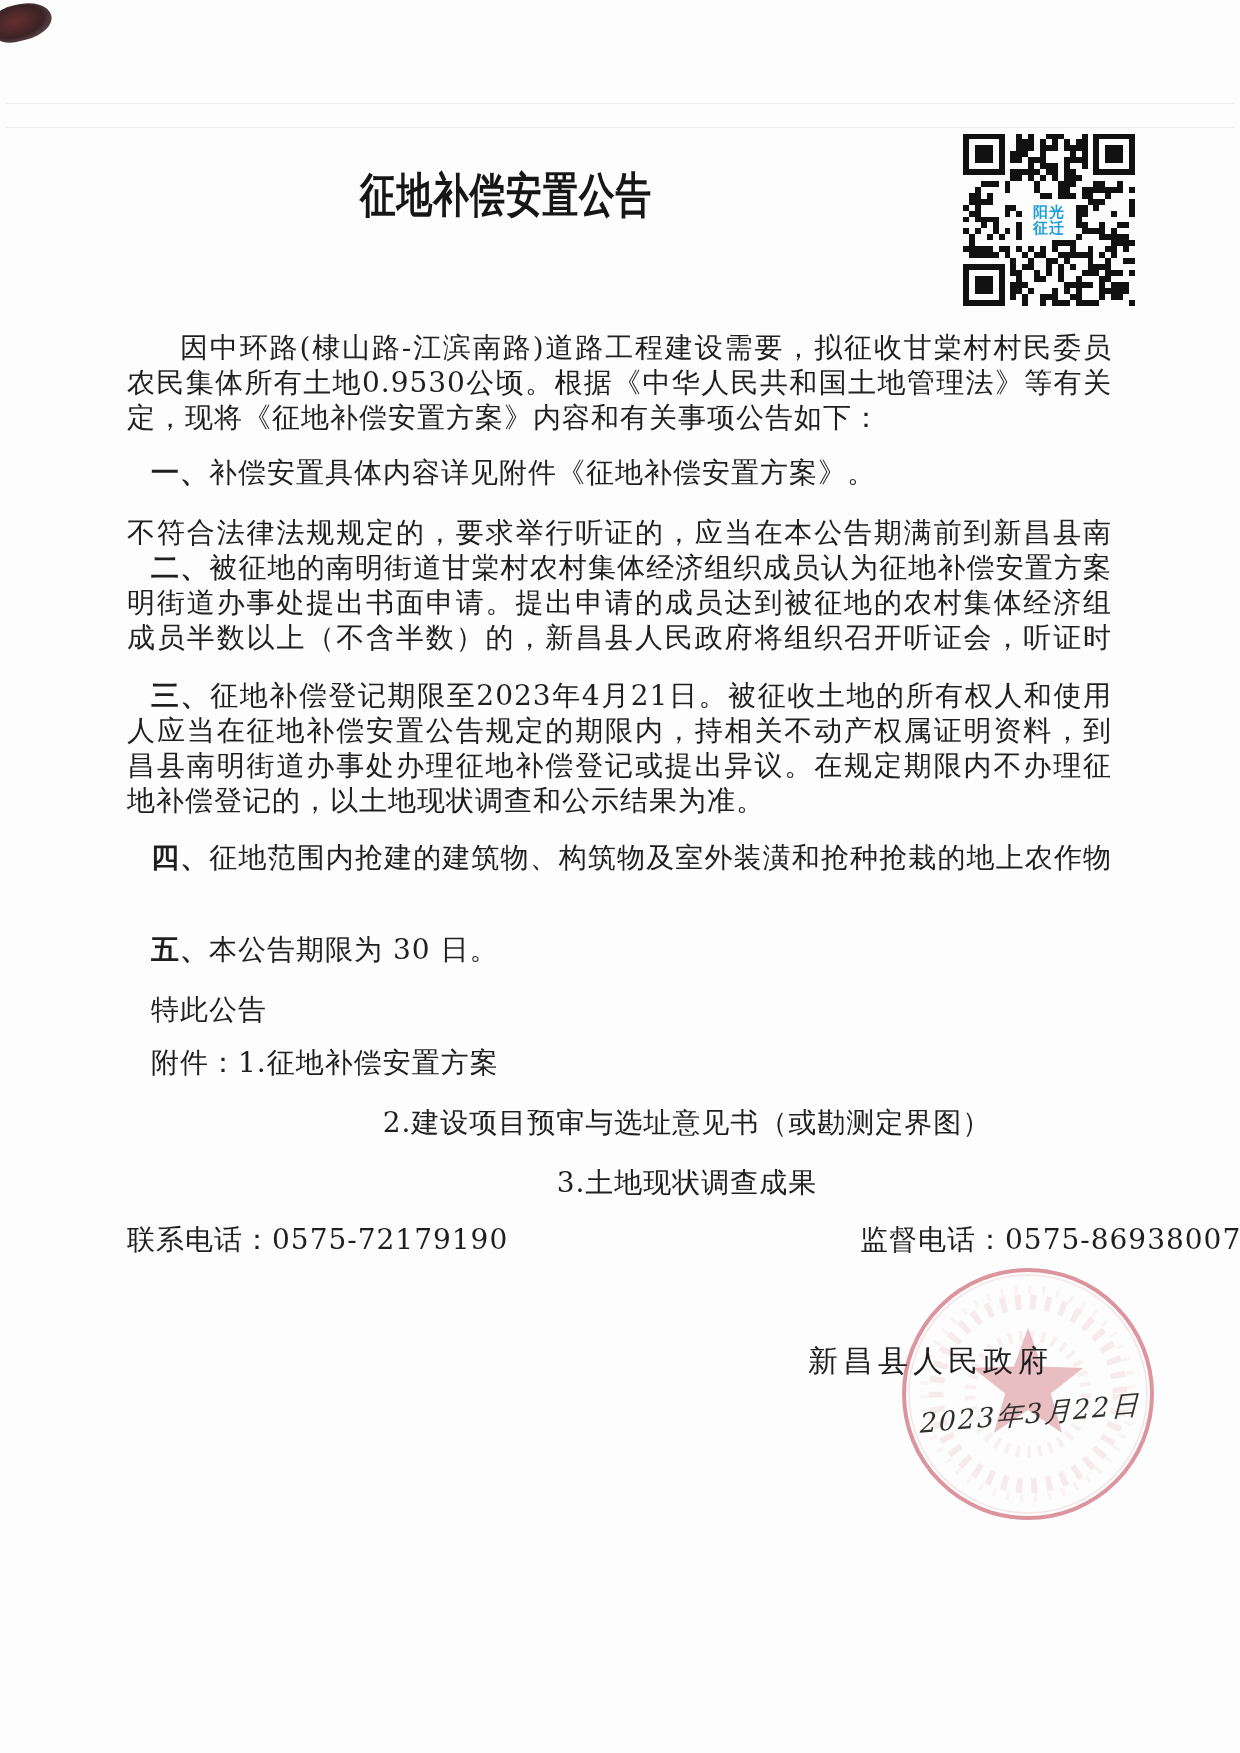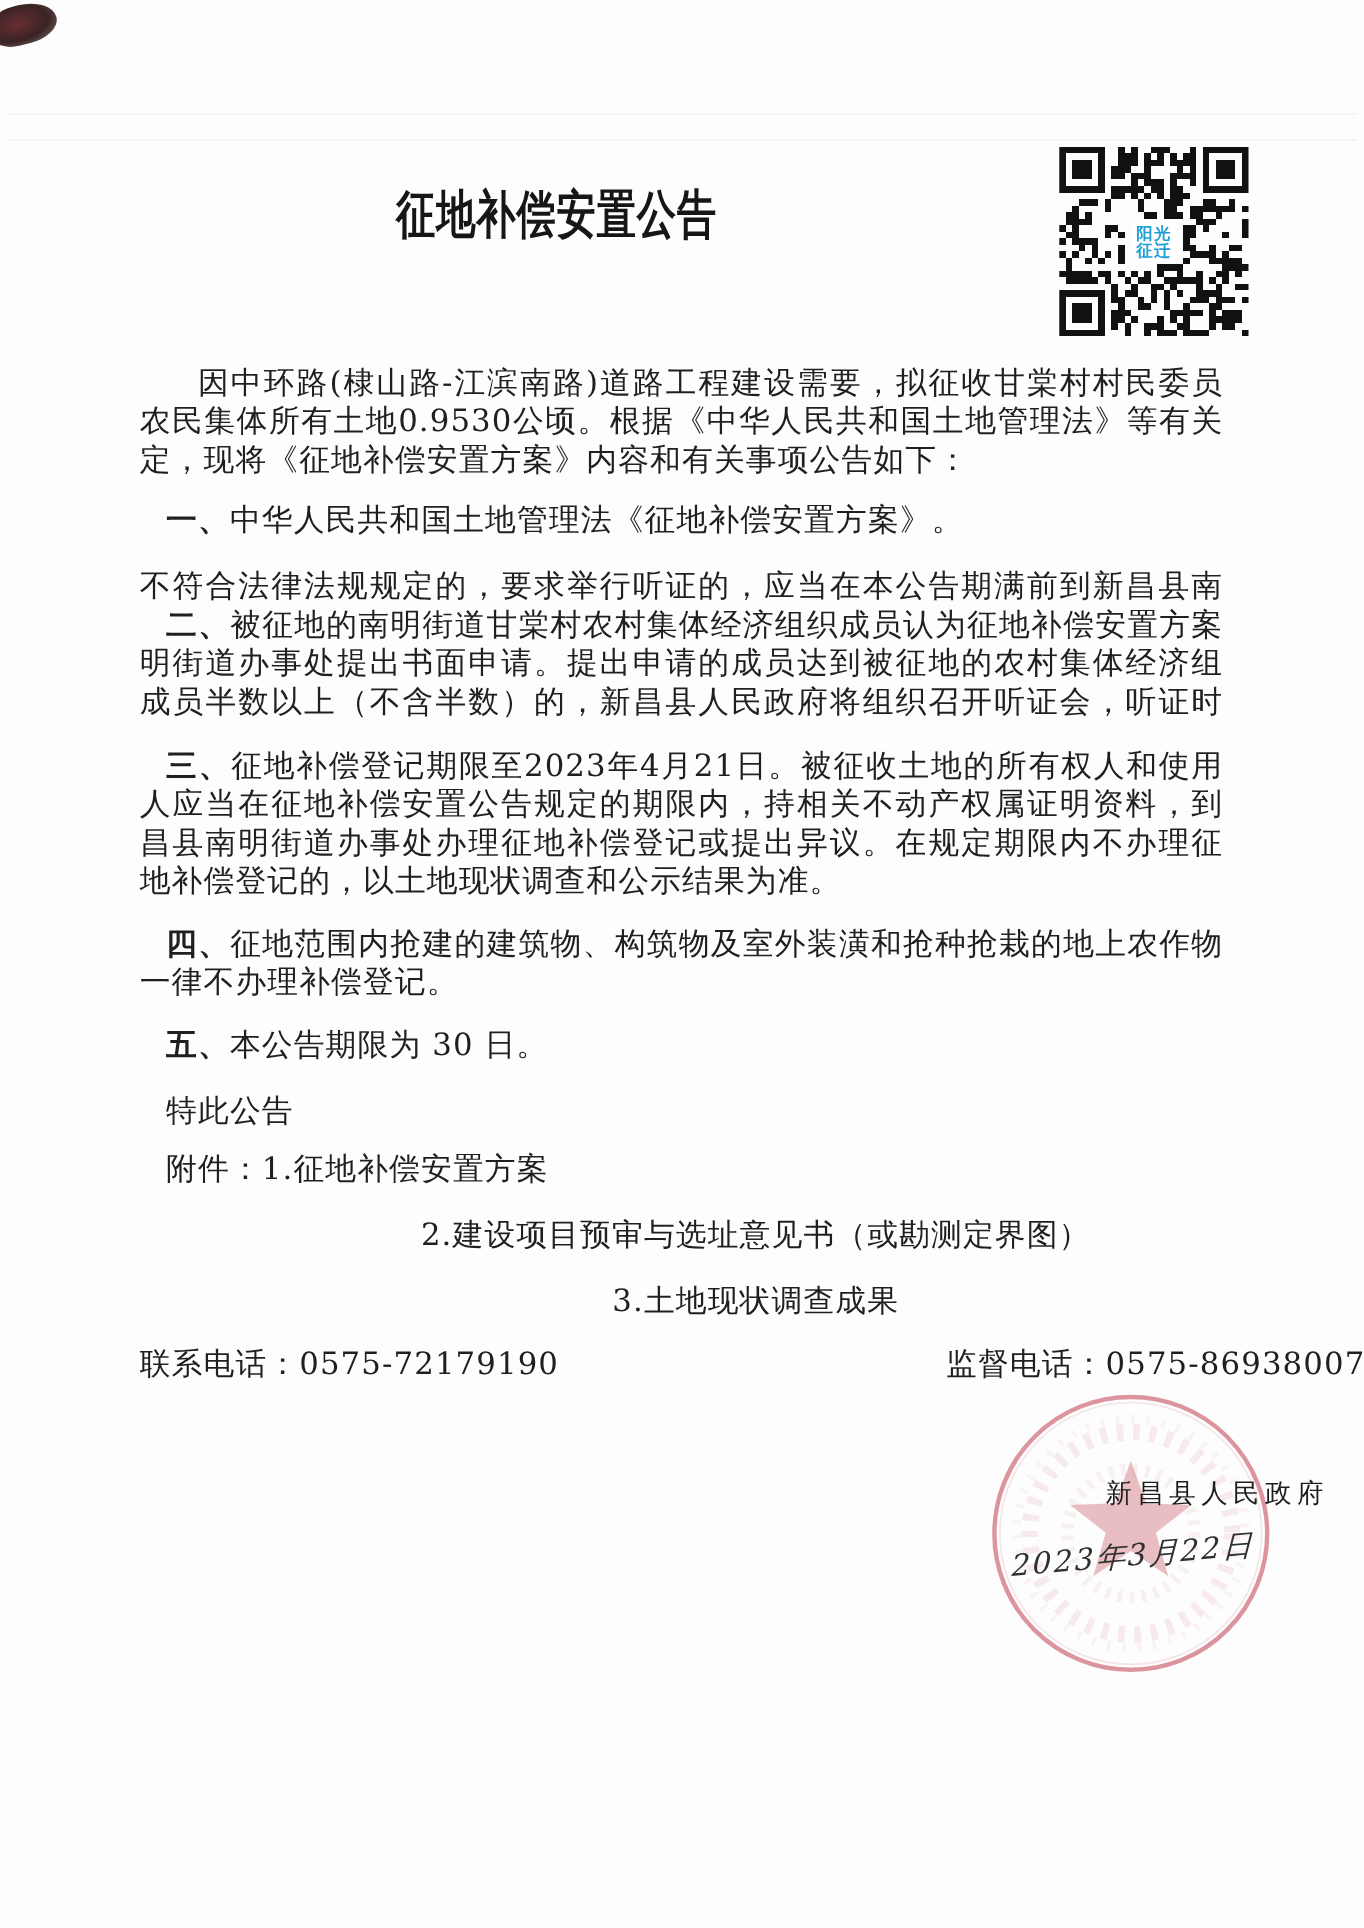--- a/index.html
+++ b/index.html
@@ -45,22 +45,22 @@
   .j{text-align:justify;text-align-last:justify;white-space:normal;overflow:hidden;}
   .ind2{text-indent:53px;}
   .ind1{text-indent:24px;}
   .ind-att{text-indent:135px;text-align:center;}
   .marker{font-weight:700;}
   .contact-line{position:relative;}
   .sup{position:absolute;left:733px;top:0;}
   
   .seal-svg{position:absolute;left:888px;top:1254px;filter:blur(.4px);opacity:.88;}
   .authority{
-    position:absolute;top:1341px;left:808px;width:400px;text-align:right;
-    font-size:24px;letter-spacing:5px;color:#1d1d1d;white-space:nowrap;
+    position:absolute;top:1341px;left:808px;width:400px;text-align:left;
+    font-size:30px;letter-spacing:5px;color:#1d1d1d;white-space:nowrap;
   }
   .issue-date{
     position:absolute;top:1396px;left:860px;width:340px;text-align:center;
     font-size:27px;letter-spacing:2px;color:#30302e;white-space:nowrap;
     transform:rotate(-5deg) skewX(-6deg);font-style:italic;
   }
 </style>
 </head>
 <body>
 
@@ -460,40 +460,39 @@
 
   <div class="body">
 
     <div class="sec" style="top:330px">
       <div class="line j ind2">因中环路(棣山路-江滨南路)道路工程建设需要，拟征收甘棠村村民委员会</div>
       <div class="line j">农民集体所有土地0.9530公顷。根据《中华人民共和国土地管理法》等有关规</div>
       <div class="line">定，现将《征地补偿安置方案》内容和有关事项公告如下：</div>
     </div>
 
     <div class="sec" style="top:455px">
-      <div class="line ind1"><span class="marker">一、</span><span>中华人民共和国土地管理法《征地补偿安置方案》。</span></div>
+      <div class="line ind1"><span class="marker">一、</span><span>补偿安置具体内容详见附件《征地补偿安置方案》。</span></div>
     </div>
 
     <div class="sec" style="top:515px">
       <div class="line j">不符合法律法规规定的，要求举行听证的，应当在本公告期满前到新昌县南</div>
       <div class="line j ind1"><span class="marker">二、</span><span>被征地的南明街道甘棠村农村集体经济组织成员认为征地补偿安置方案</span></div>
       <div class="line j">明街道办事处提出书面申请。提出申请的成员达到被征地的农村集体经济组织</div>
       <div class="line j">成员半数以上（不含半数）的，新昌县人民政府将组织召开听证会，听证时间</div>
     </div>
 
     <div class="sec" style="top:678px">
       <div class="line j ind1"><span class="marker">三、</span><span>征地补偿登记期限至2023年4月21日。被征收土地的所有权人和使用权</span></div>
       <div class="line j">人应当在征地补偿安置公告规定的期限内，持相关不动产权属证明资料，到新</div>
       <div class="line j">昌县南明街道办事处办理征地补偿登记或提出异议。在规定期限内不办理征</div>
       <div class="line">地补偿登记的，以土地现状调查和公示结果为准。</div>
     </div>
 
     <div class="sec" style="top:840px">
       <div class="line j ind1"><span class="marker">四、</span><span>征地范围内抢建的建筑物、构筑物及室外装潢和抢种抢栽的地上农作物</span></div>
-      <div class="line">一律不办理补偿登记。</div>
     </div>
 
     <div class="sec" style="top:932px">
       <div class="line ind1"><span class="marker">五、</span><span>本公告期限为 30 日。</span></div>
     </div>
 
     <div class="sec" style="top:992px">
       <div class="line ind1">特此公告</div>
     </div>
 

